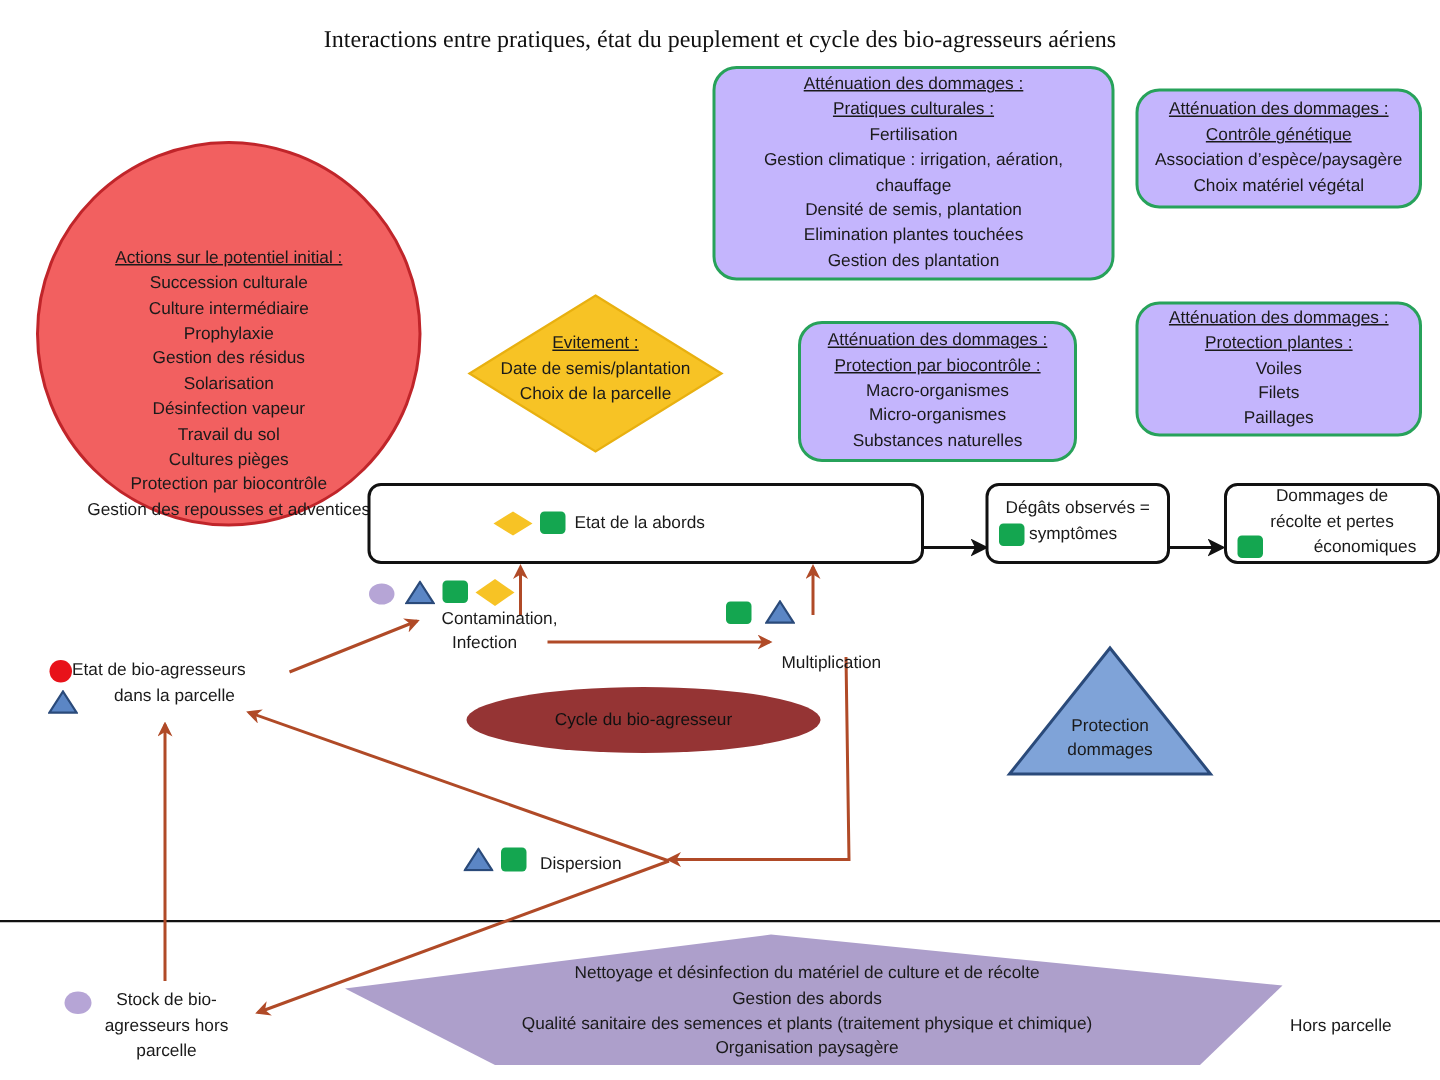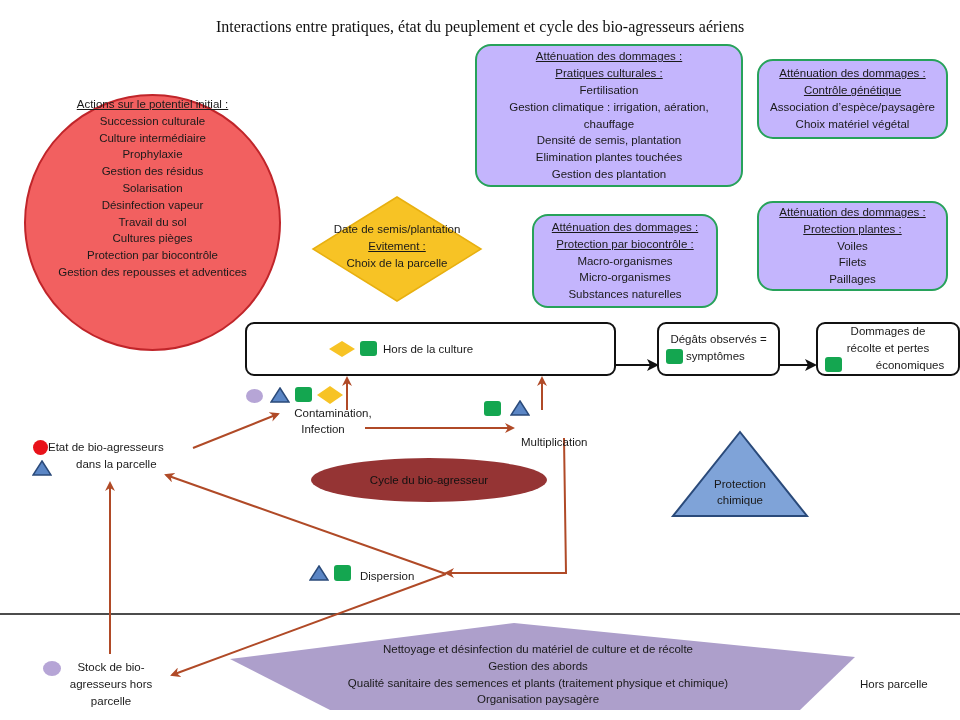--- a/index.html
+++ b/index.html
@@ -8,21 +8,21 @@
   .abs { position: absolute; }
   .title { left: 0; top: 18px; width: 960px; text-align: center;
            font-family: "Liberation Serif", "DejaVu Serif", serif; font-size: 16px; color: #111; }
   .txt { font-size: 11.5px; line-height: 16.8px; text-align: center; }
   .u { text-decoration: underline; }
   .green-box { background: #c4b5fd; border: 2.5px solid #27a25a; border-radius: 16px;
                box-sizing: border-box; display: flex; flex-direction: column;
                justify-content: center; align-items: center; }
   .red-circle { left: 24px; top: 94px; width: 257px; height: 257px; border-radius: 50%;
                 background: #f26060; border: 2.5px solid #c0252a; box-sizing: border-box;
-                display: flex; flex-direction: column; justify-content: flex-start; align-items: center; }
+                display: flex; flex-direction: column; justify-content: flex-end; align-items: center; }
   .flow-box { background: #fff; border: 2.5px solid #111; border-radius: 9px; box-sizing: border-box; }
   .label { font-size: 11.5px; line-height: 16px; text-align: center; white-space: nowrap; }
   svg.overlay { position: absolute; left: 0; top: 0; }
   .sym { position: absolute; }
   .sq { width: 17px; height: 15px; background: #14a650; border-radius: 3px; }
   .circ-red { width: 15px; height: 15px; border-radius: 50%; background: #e8121a; }
   .circ-purple { width: 17px; height: 14px; border-radius: 50%; background: #b6a5d6; }
 </style>
 </head>
 <body>
@@ -104,27 +104,27 @@
 
 <div class="abs green-box" style="left:757px; top:201px; width:191px; height:90px;">
   <div class="txt u">Atténuation des dommages :</div>
   <div class="txt u">Protection plantes :</div>
   <div class="txt">Voiles</div>
   <div class="txt">Filets</div>
   <div class="txt">Paillages</div>
 </div>
 
 <div class="abs" style="left:313px; top:221px; width:168px;">
+  <div class="txt u">Evitement :</div>
   <div class="txt">Date de semis/plantation</div>
-  <div class="txt u">Evitement :</div>
   <div class="txt">Choix de la parcelle</div>
 </div>
 
 <div class="abs flow-box" style="left:245px; top:322px; width:371px; height:54px;"></div>
-<div class="abs label" style="left:383px; top:341px; text-align:left;">Hors de la culture</div>
+<div class="abs label" style="left:383px; top:341px; text-align:left;">Etat de la abords</div>
 <svg class="sym" style="left:328px; top:340px;" width="28" height="18">
   <polygon points="14,1 27,9 14,17 1,9" fill="#f7c325"></polygon>
 </svg>
 <div class="sym sq" style="left:360px; top:341px;"></div>
 
 <div class="abs flow-box" style="left:657px; top:322px; width:123px; height:54px;"></div>
 <div class="abs label" style="left:660px; top:331px; width:117px;">Dégâts observés =</div>
 <div class="abs label" style="left:686px; top:348px; text-align:left;">symptômes</div>
 <div class="sym sq" style="left:666px; top:349px;"></div>
 
@@ -155,21 +155,21 @@
 <div class="sym circ-red" style="left:33px; top:440px;"></div>
 <svg class="sym" style="left:32px; top:460px;" width="20" height="16">
   <polygon points="10,1 19,15 1,15" fill="#5b86c5" stroke="#2a4a7a" stroke-width="1.5"></polygon>
 </svg>
 <div class="abs label" style="left:48px; top:439px; text-align:left;">Etat de bio-agresseurs</div>
 <div class="abs label" style="left:76px; top:456px; text-align:left;">dans la parcelle</div>
 
 <div class="abs label" style="left:311px; top:472px; width:236px; color:#111;">Cycle du bio-agresseur</div>
 
 <div class="abs label" style="left:690px; top:476px; width:100px;">Protection</div>
-<div class="abs label" style="left:690px; top:492px; width:100px;">chimique</div>
+<div class="abs label" style="left:690px; top:492px; width:100px;">dommages</div>
 
 <svg class="sym" style="left:309px; top:565px;" width="20" height="16">
   <polygon points="10,1 19,15 1,15" fill="#5b86c5" stroke="#2a4a7a" stroke-width="1.5"></polygon>
 </svg>
 <div class="sym sq" style="left:334px; top:565px; width:17px; height:16px;"></div>
 <div class="abs label" style="left:360px; top:568px; text-align:left;">Dispersion</div>
 
 <div class="sym circ-purple" style="left:43px; top:661px; width:18px; height:15px;"></div>
 <div class="abs label" style="left:56px; top:659px; width:110px;">Stock de bio-</div>
 <div class="abs label" style="left:56px; top:676px; width:110px;">agresseurs hors</div>

